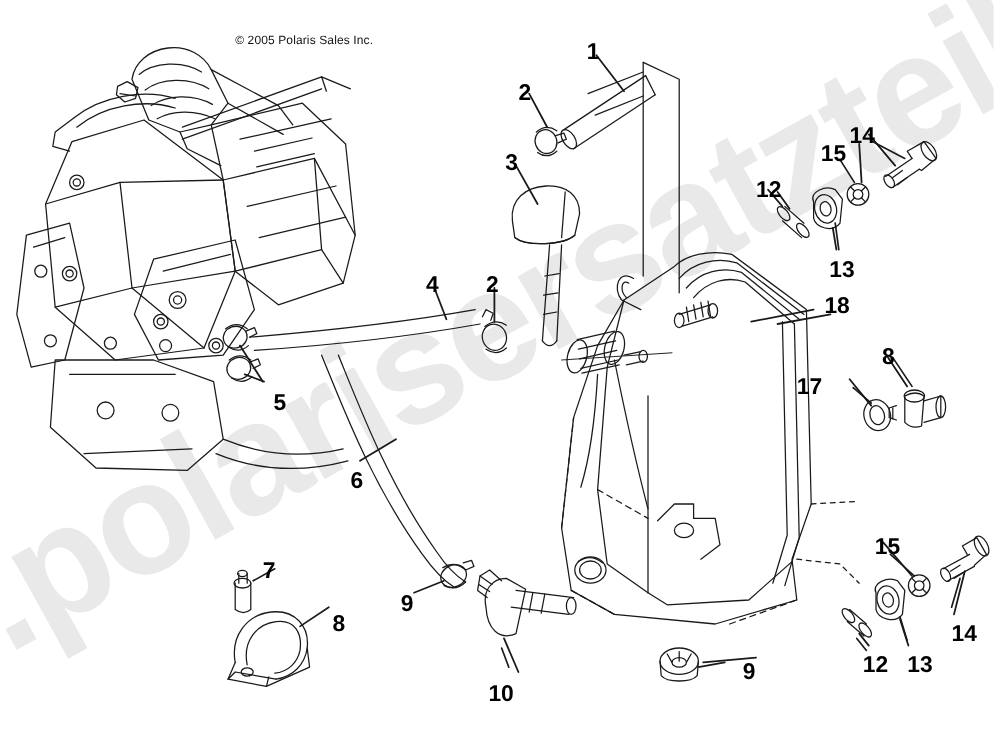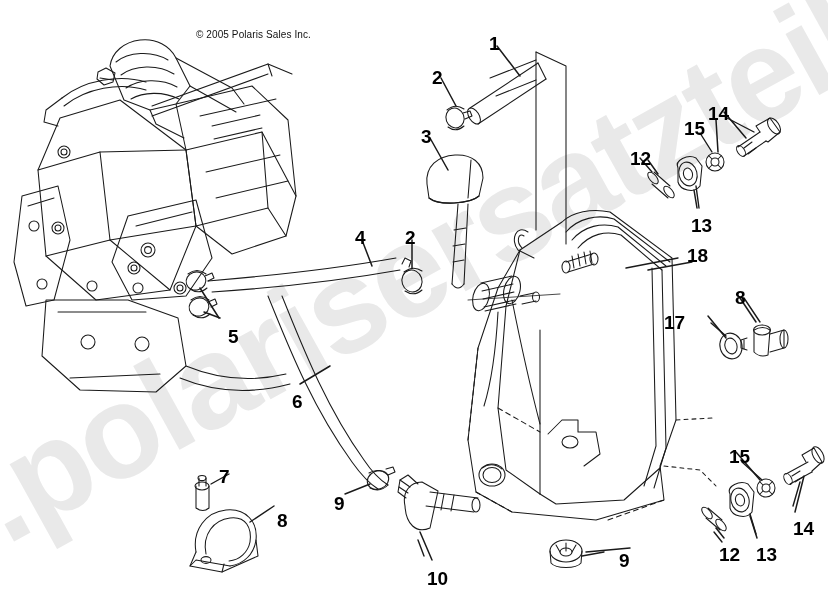--- a/index.html
+++ b/index.html
@@ -378,21 +378,21 @@
     <div class="num" style="left:489px;top:34px">1</div>
     <div class="num" style="left:432px;top:68px">2</div>
     <div class="num" style="left:421px;top:127px">3</div>
     <div class="num" style="left:355px;top:228px">4</div>
     <div class="num" style="left:405px;top:228px">2</div>
     <div class="num" style="left:228px;top:327px">5</div>
     <div class="num" style="left:292px;top:392px">6</div>
     <div class="num" style="left:219px;top:467px">7</div>
     <div class="num" style="left:277px;top:511px">8</div>
     <div class="num" style="left:334px;top:494px">9</div>
-    <div class="num" style="left:427px;top:569px">10</div>
+    <div class="num" style="left:407px;top:569px">10</div>
     <div class="num" style="left:619px;top:551px">9</div>
     <div class="num" style="left:630px;top:149px">12</div>
     <div class="num" style="left:691px;top:216px">13</div>
     <div class="num" style="left:708px;top:104px">14</div>
     <div class="num" style="left:684px;top:119px">15</div>
     <div class="num" style="left:735px;top:288px">8</div>
     <div class="num" style="left:664px;top:313px">17</div>
     <div class="num" style="left:687px;top:246px">18</div>
     <div class="num" style="left:729px;top:447px">15</div>
     <div class="num" style="left:793px;top:519px">14</div>

